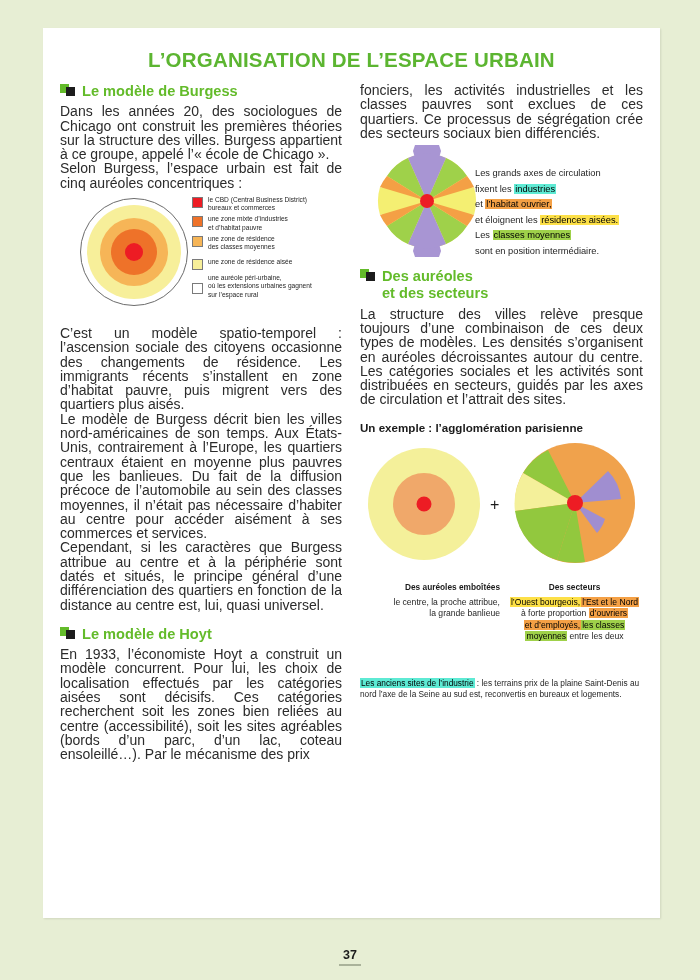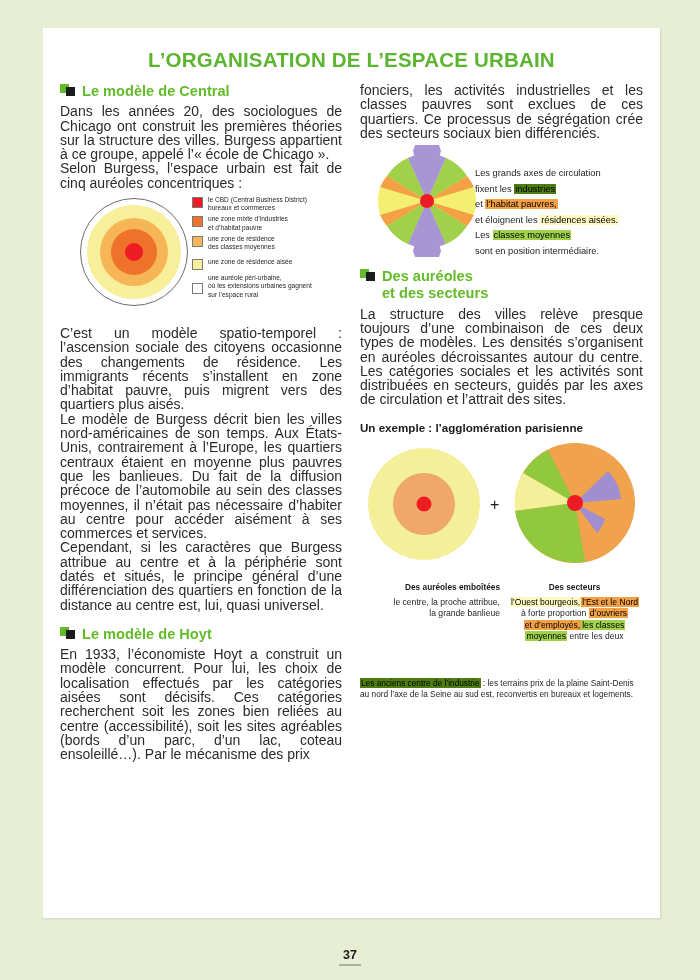--- a/index.html
+++ b/index.html
@@ -103,23 +103,23 @@
   
   .hoyt-fig {
     position:relative;
     height:108px;
     margin:8px 0 6px 0;
   }
   .hoyt-wrap { position:absolute; left:12px; top:-3px; width:110px; height:112px; }
   .hoyt-txt { position:absolute; left:115px; top:20px; width:168px; }
   .hoyt-txt p { margin:0 0 5.5px 0; font-size:9.3px; line-height:10px; color:#1f1f1f; }
   mark { padding:0 1px; }
-  mark.purple { background:#4d7c0f; }
+  mark.purple { background:#5eead4; }
   mark.orange { background:#f4a045; }
-  mark.yellow { background:#fef9c3; }
+  mark.yellow { background:#fde047; }
   mark.green  { background:#9fd14a; }
 
   
   .para-title {
     font-size:11.6px; font-weight:bold; color:#1b1b1b;
     margin:14px 0 0 0; text-align:left;
   }
   .paris-fig { position:relative; height:140px; margin-top:6px; }
   .paris-a { position:absolute; left:6px; top:6px; width:116px; height:116px; }
   .plus { position:absolute; left:130px; top:56px; font-size:16px; color:#1b1b1b; }
@@ -152,21 +152,21 @@
 
 <div class="page">
 
   <h1 class="title">L’ORGANISATION DE L’ESPACE URBAIN</h1>
 
   <div class="cols">
 
     <div class="col">
 
       <h2 class="sec">
-        <span class="bullet"><i class="g"></i><i class="b"></i></span><span>Le modèle de Central</span>
+        <span class="bullet"><i class="g"></i><i class="b"></i></span><span>Le modèle de Burgess</span>
       </h2>
 
       <p class="body">Dans les années 20, des sociologues de Chicago ont construit les premières théories sur la structure des villes. Burgess appartient à ce groupe, appelé l’« école de Chicago ».</p>
       <p class="body tight">Selon Burgess, l’espace urbain est fait de cinq auréoles concentriques :</p>
 
       <div class="burgess-fig">
         <div class="rings">
           <div class="ring r5"></div>
           <div class="ring r4"></div>
           <div class="ring r3"></div>
@@ -247,21 +247,21 @@
               <path d="M0,0 L14,50 L12,56 L-12,56 L-14,50 Z" fill="#a895d3"></path>
               <path d="M0,0 L19,-43 A47,47 0 0,0 -19,-43 Z" fill="#a895d3"></path>
               <path d="M0,0 L19,43 A47,47 0 0,1 -19,43 Z" fill="#a895d3"></path>
               <circle cx="0" cy="0" r="7" fill="#ed1c24"></circle>
             </g>
           </svg>
         </div>
         <div class="hoyt-txt">
           <p>Les grands axes de circulation</p>
           <p><span>fixent les </span><mark class="purple">industries</mark></p>
-          <p><span>et </span><mark class="orange">l’habitat pauvres,</mark></p>
+          <p><span>et </span><mark class="orange">l’habitat ouvrier,</mark></p>
           <p><span>et éloignent les </span><mark class="yellow">résidences aisées.</mark></p>
           <p><span>Les </span><mark class="green">classes moyennes</mark></p>
           <p>sont en position intermédiaire.</p>
         </div>
       </div>
 
       <h2 class="sec" style="margin-top:12px">
         <span class="bullet"><i class="g"></i><i class="b"></i></span><span>Des auréoles</span>
         <span class="sec-l2">et des secteurs</span>
       </h2>
@@ -312,21 +312,21 @@
           <div class="cap-h">Des secteurs</div>
           <div class="cap-t">
             <mark class="yellow">l’Ouest bourgeois,</mark><mark class="orange">l’Est et le Nord</mark><br>
             <span>à forte proportion </span><mark class="orange">d’ouvriers</mark><br>
             <mark class="orange">et d’employés,</mark><mark class="green">les classes</mark><br>
             <mark class="green">moyennes</mark><span> entre les deux</span>
           </div>
         </div>
 
         <div class="foot-note">
-          <mark class="purple">Les anciens centre de l’industrie</mark><span> : les terrains prix de la plaine Saint-Denis au nord l’axe de la Seine au sud est, reconvertis en bureaux et logements.</span>
+          <mark class="purple">Les anciens sites de l’industrie</mark><span> : les terrains prix de la plaine Saint-Denis au nord l’axe de la Seine au sud est, reconvertis en bureaux et logements.</span>
         </div>
       </div>
 
     </div>
   </div>
 </div>
 
 <div class="footer">
   <div class="pagenum">
     <span class="n">37</span>

